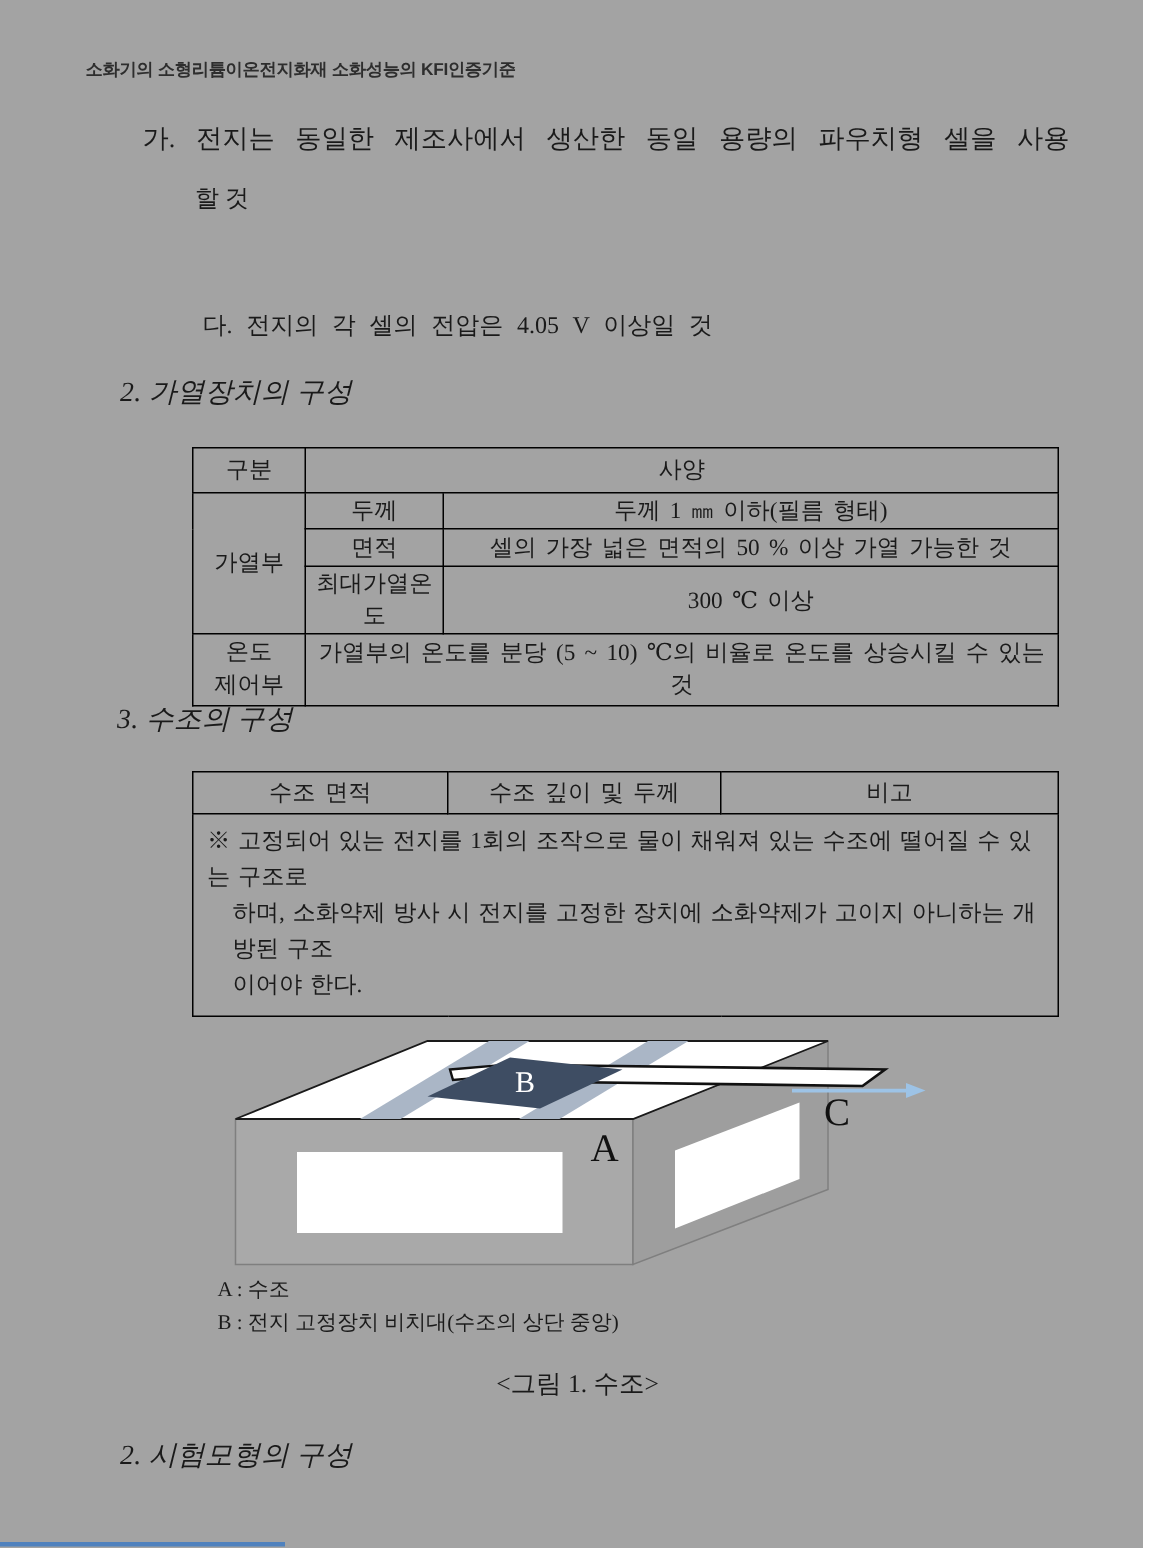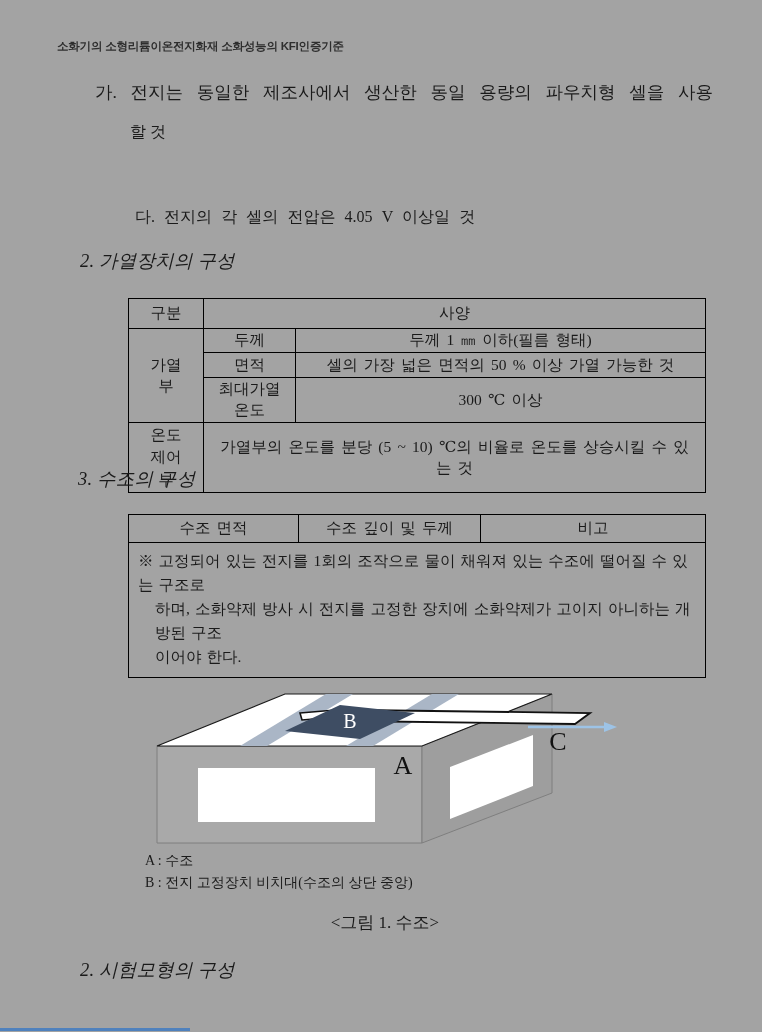--- a/index.html
+++ b/index.html
@@ -16,21 +16,21 @@
   .body-line { font-size:16px; white-space:nowrap; }
   .ws { word-spacing:0.32em; }
   .justify-line {
     white-space:normal; text-align:justify; text-align-last:justify;
     font-size:17.5px;
   }
   .section-title { font-size:18.5px; letter-spacing:0.2px;font-style:italic; }
   table.doc-table { border-collapse:collapse; font-size:15.5px; table-layout:fixed; }
   table.doc-table td {
     border:1px solid #000; text-align:center; vertical-align:middle;
-    padding:1px 14px; word-spacing:0.15em; overflow:hidden;
+    padding:1px 3px; word-spacing:0.15em; overflow:hidden;
   }
   .tline { display:block; line-height:1.45; }
   .footnote-cell { text-align:left !important; padding:6px 8px 8px 9px !important; }
   .fn-line { display:block; line-height:1.55; word-spacing:0.08em; }
   .fn-indent { margin-left:17px; }
   .legend-line { display:block; font-size:14px; line-height:1.28; margin-bottom:4.5px; white-space:nowrap; }
   .caption { font-size:17px; text-align:center; }
   .accent-rule { height:3px; }
   svg text { font-family:"Liberation Serif","DejaVu Serif",serif; }
 </style>

